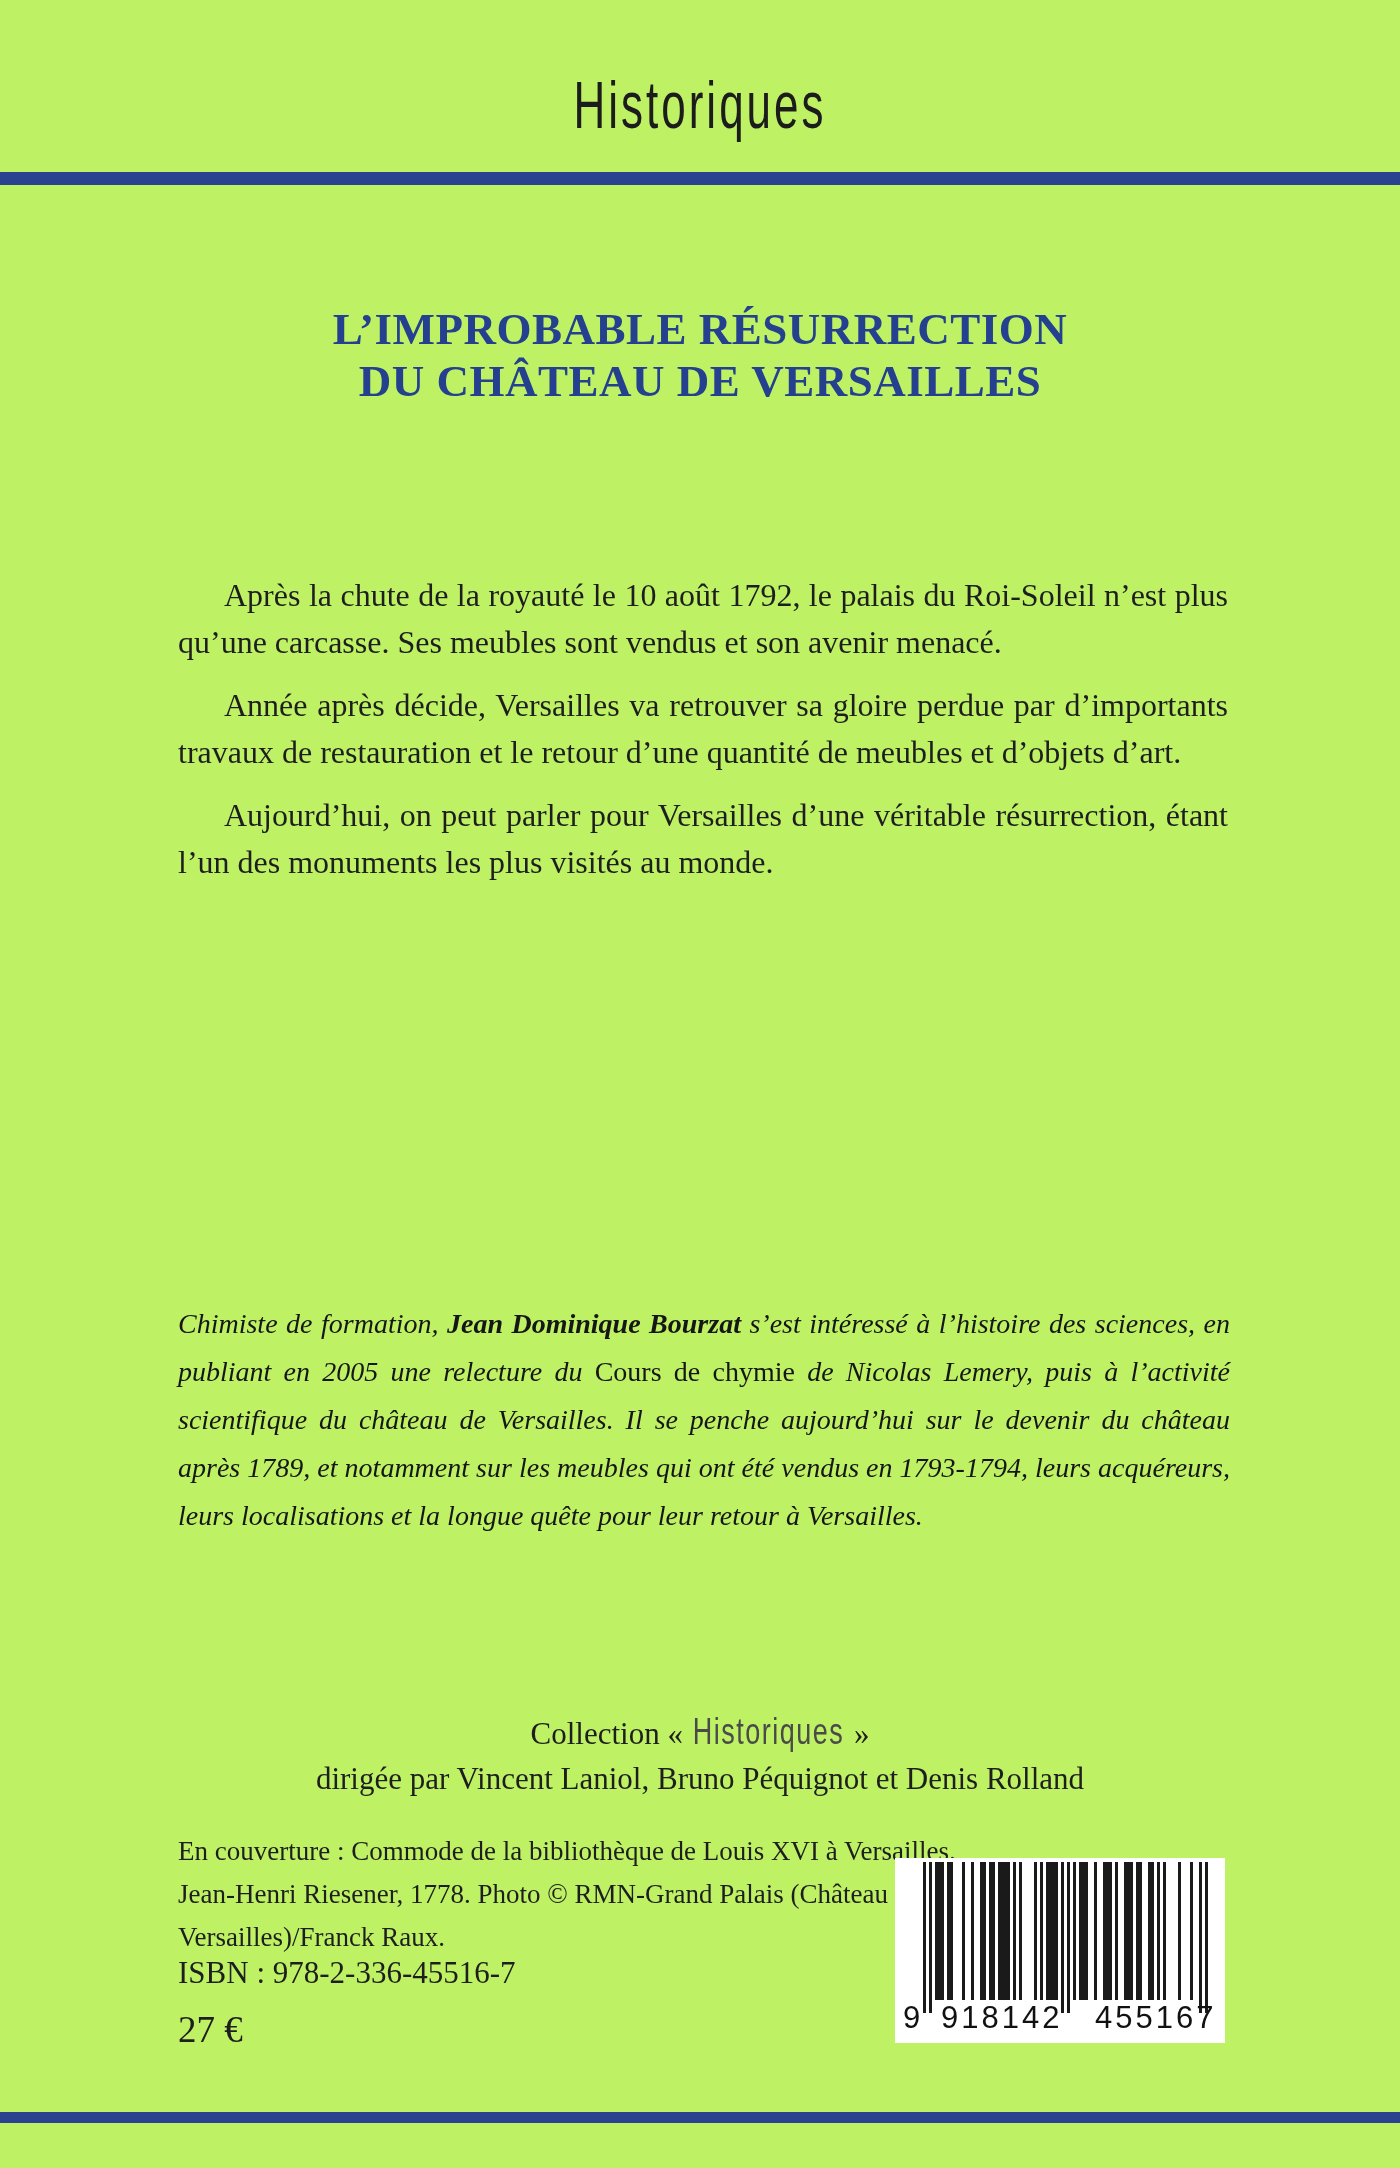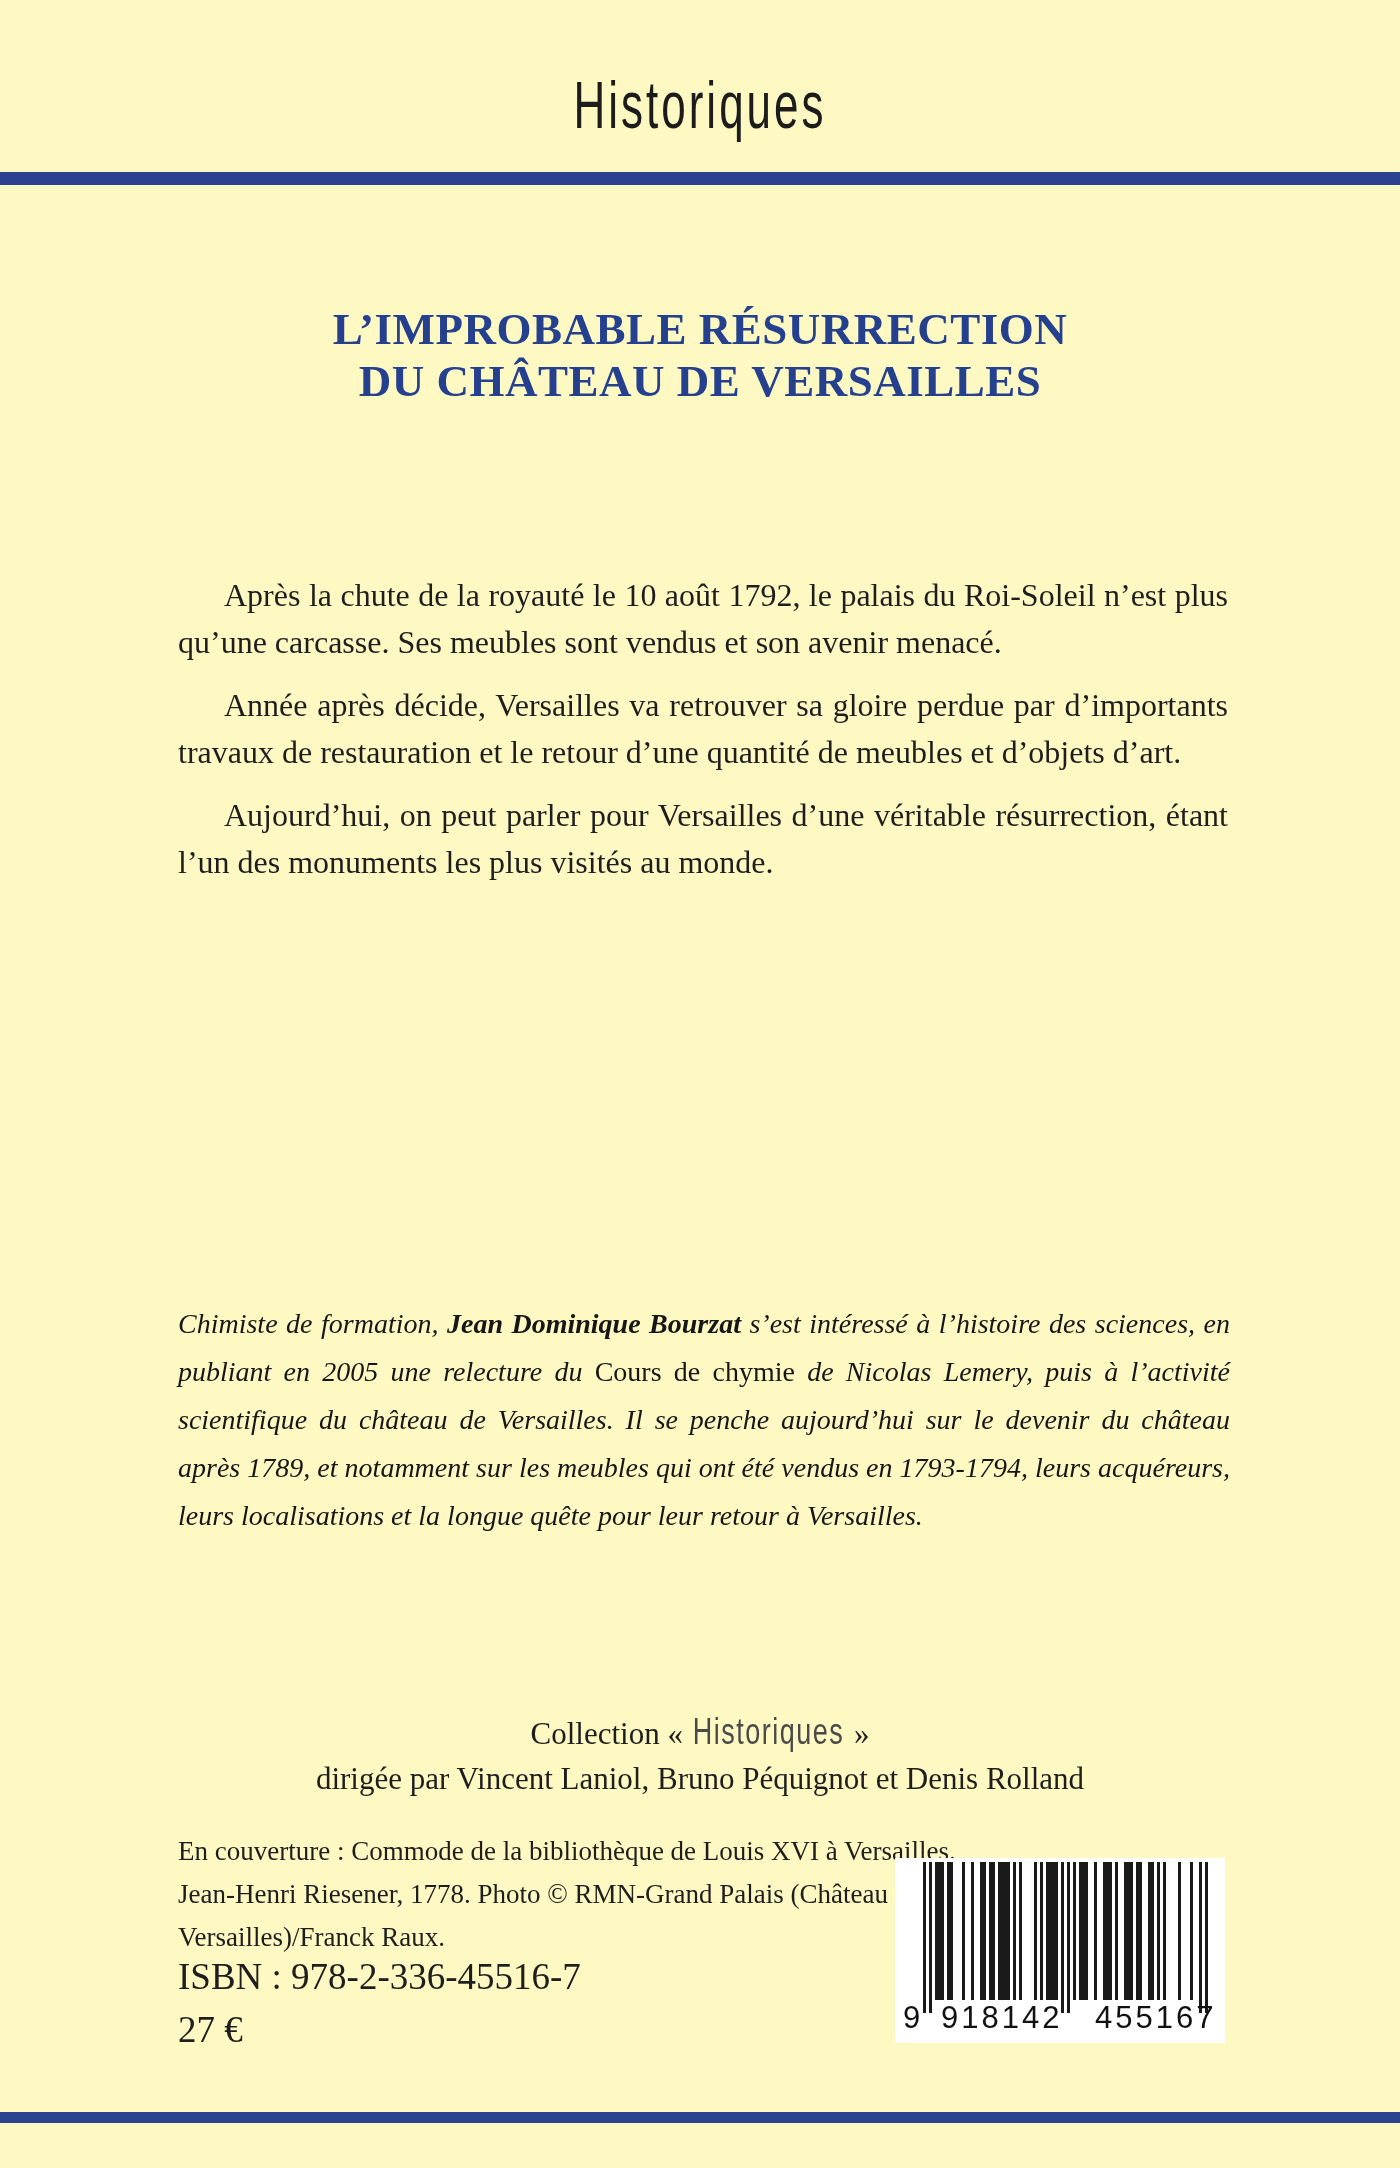--- a/index.html
+++ b/index.html
@@ -1,18 +1,18 @@
 <!DOCTYPE html>
 <html><head>
 <meta charset="utf-8">
 <style>
   html,body{margin:0;padding:0;background:#ffffff;}
   .page{
     position:relative;width:1400px;height:2168px;margin:0 auto;
-    background:#fef9c3;overflow:hidden;
+    background:#bef264;overflow:hidden;
     font-family:"Liberation Serif", serif;color:#1e1e1e;
   }
   
   .logo{
     position:absolute;top:98px;left:0;width:100%;
     text-align:center;
     font-family:"Liberation Sans", sans-serif;
     font-weight:300;font-size:44px;letter-spacing:3px;color:#1c1c1c;
     transform:scaleY(1.5);transform-origin:center 60px;
   }
@@ -52,21 +52,21 @@
     font-family:"Liberation Sans", sans-serif;font-weight:300;
     font-size:27px;letter-spacing:1.5px;color:#4a4a4a;
     transform:scaleY(1.35);transform-origin:center 70%;
     padding:0 2px;
   }
   
   .credit{
     position:absolute;top:1830px;left:178px;width:800px;
     font-size:27px;line-height:43px;white-space:nowrap;
   }
-  .isbn{position:absolute;top:1955px;left:178px;font-size:37px;}
+  .isbn{position:absolute;top:1955px;left:178px;font-size:31px;}
   .price{position:absolute;top:2008px;left:178px;font-size:37px;}
   
   .barcode{
     position:absolute;top:1858px;left:895px;width:330px;height:185px;
     background:#ffffff;
   }
   .barcode svg{position:absolute;top:4px;left:28px;}
   .bc-digit,.bc-group{
     position:absolute;top:142px;
     font-family:"Liberation Sans", sans-serif;font-size:31px;color:#111;

